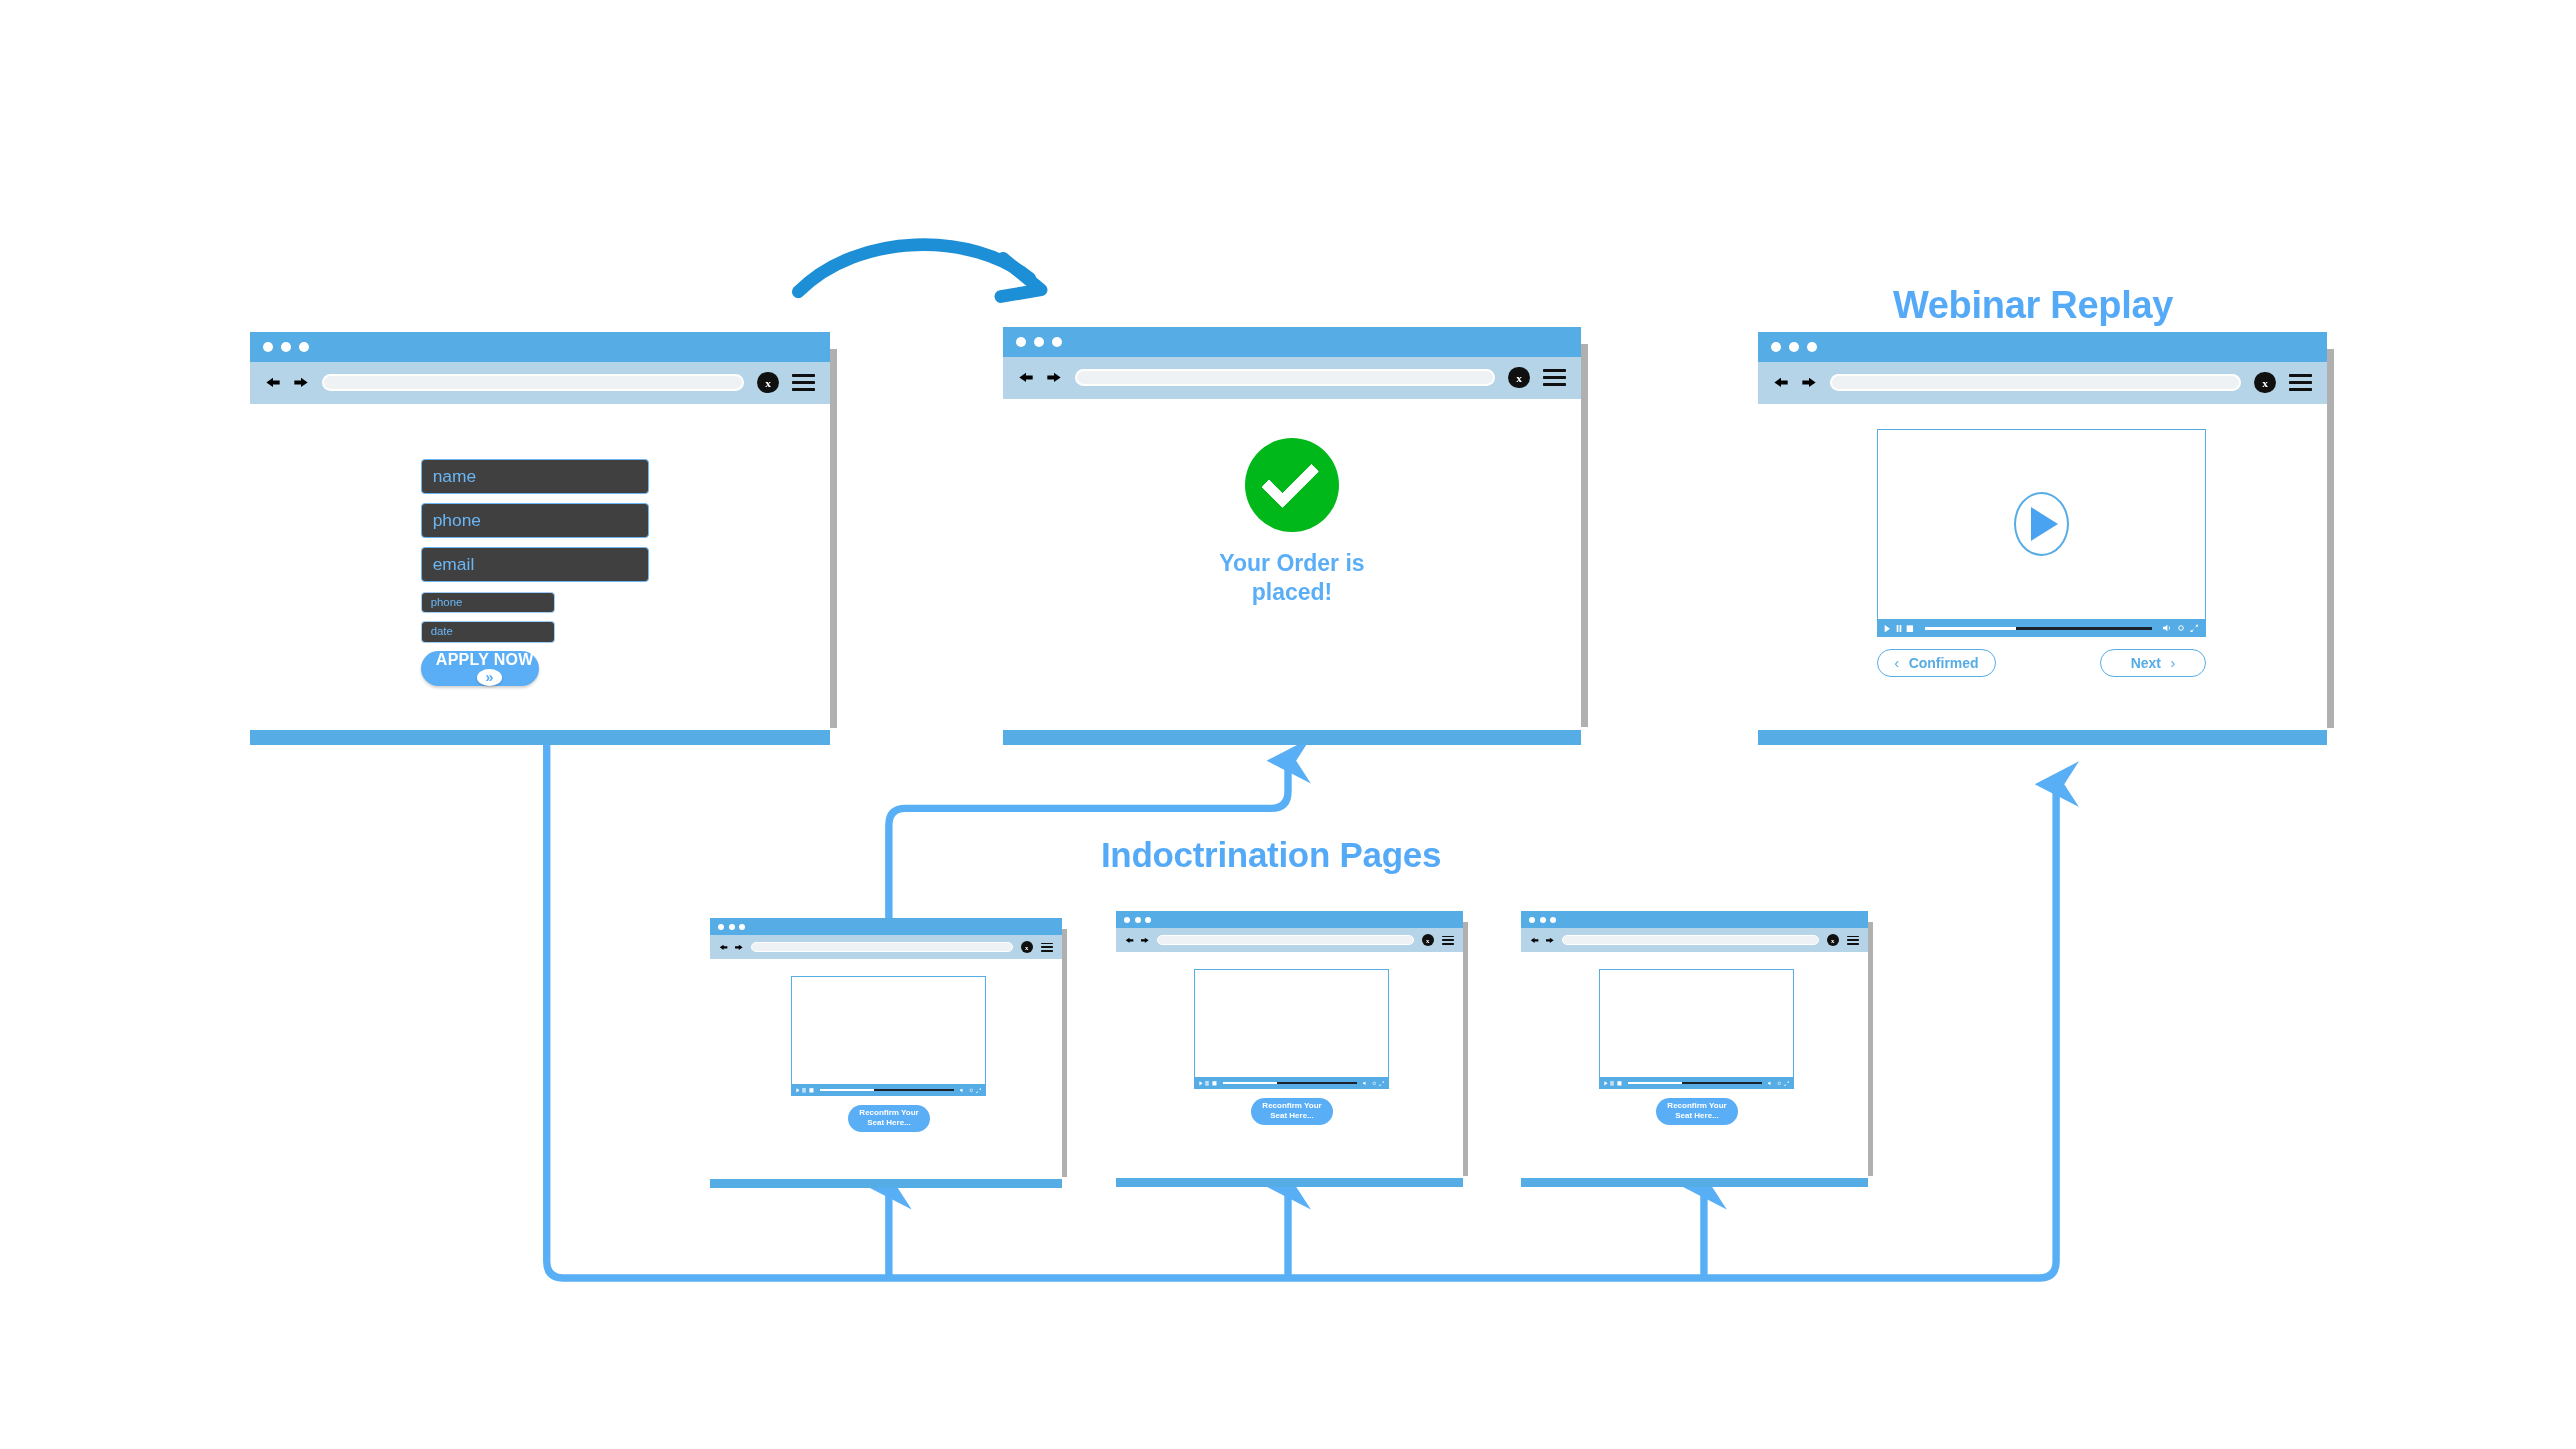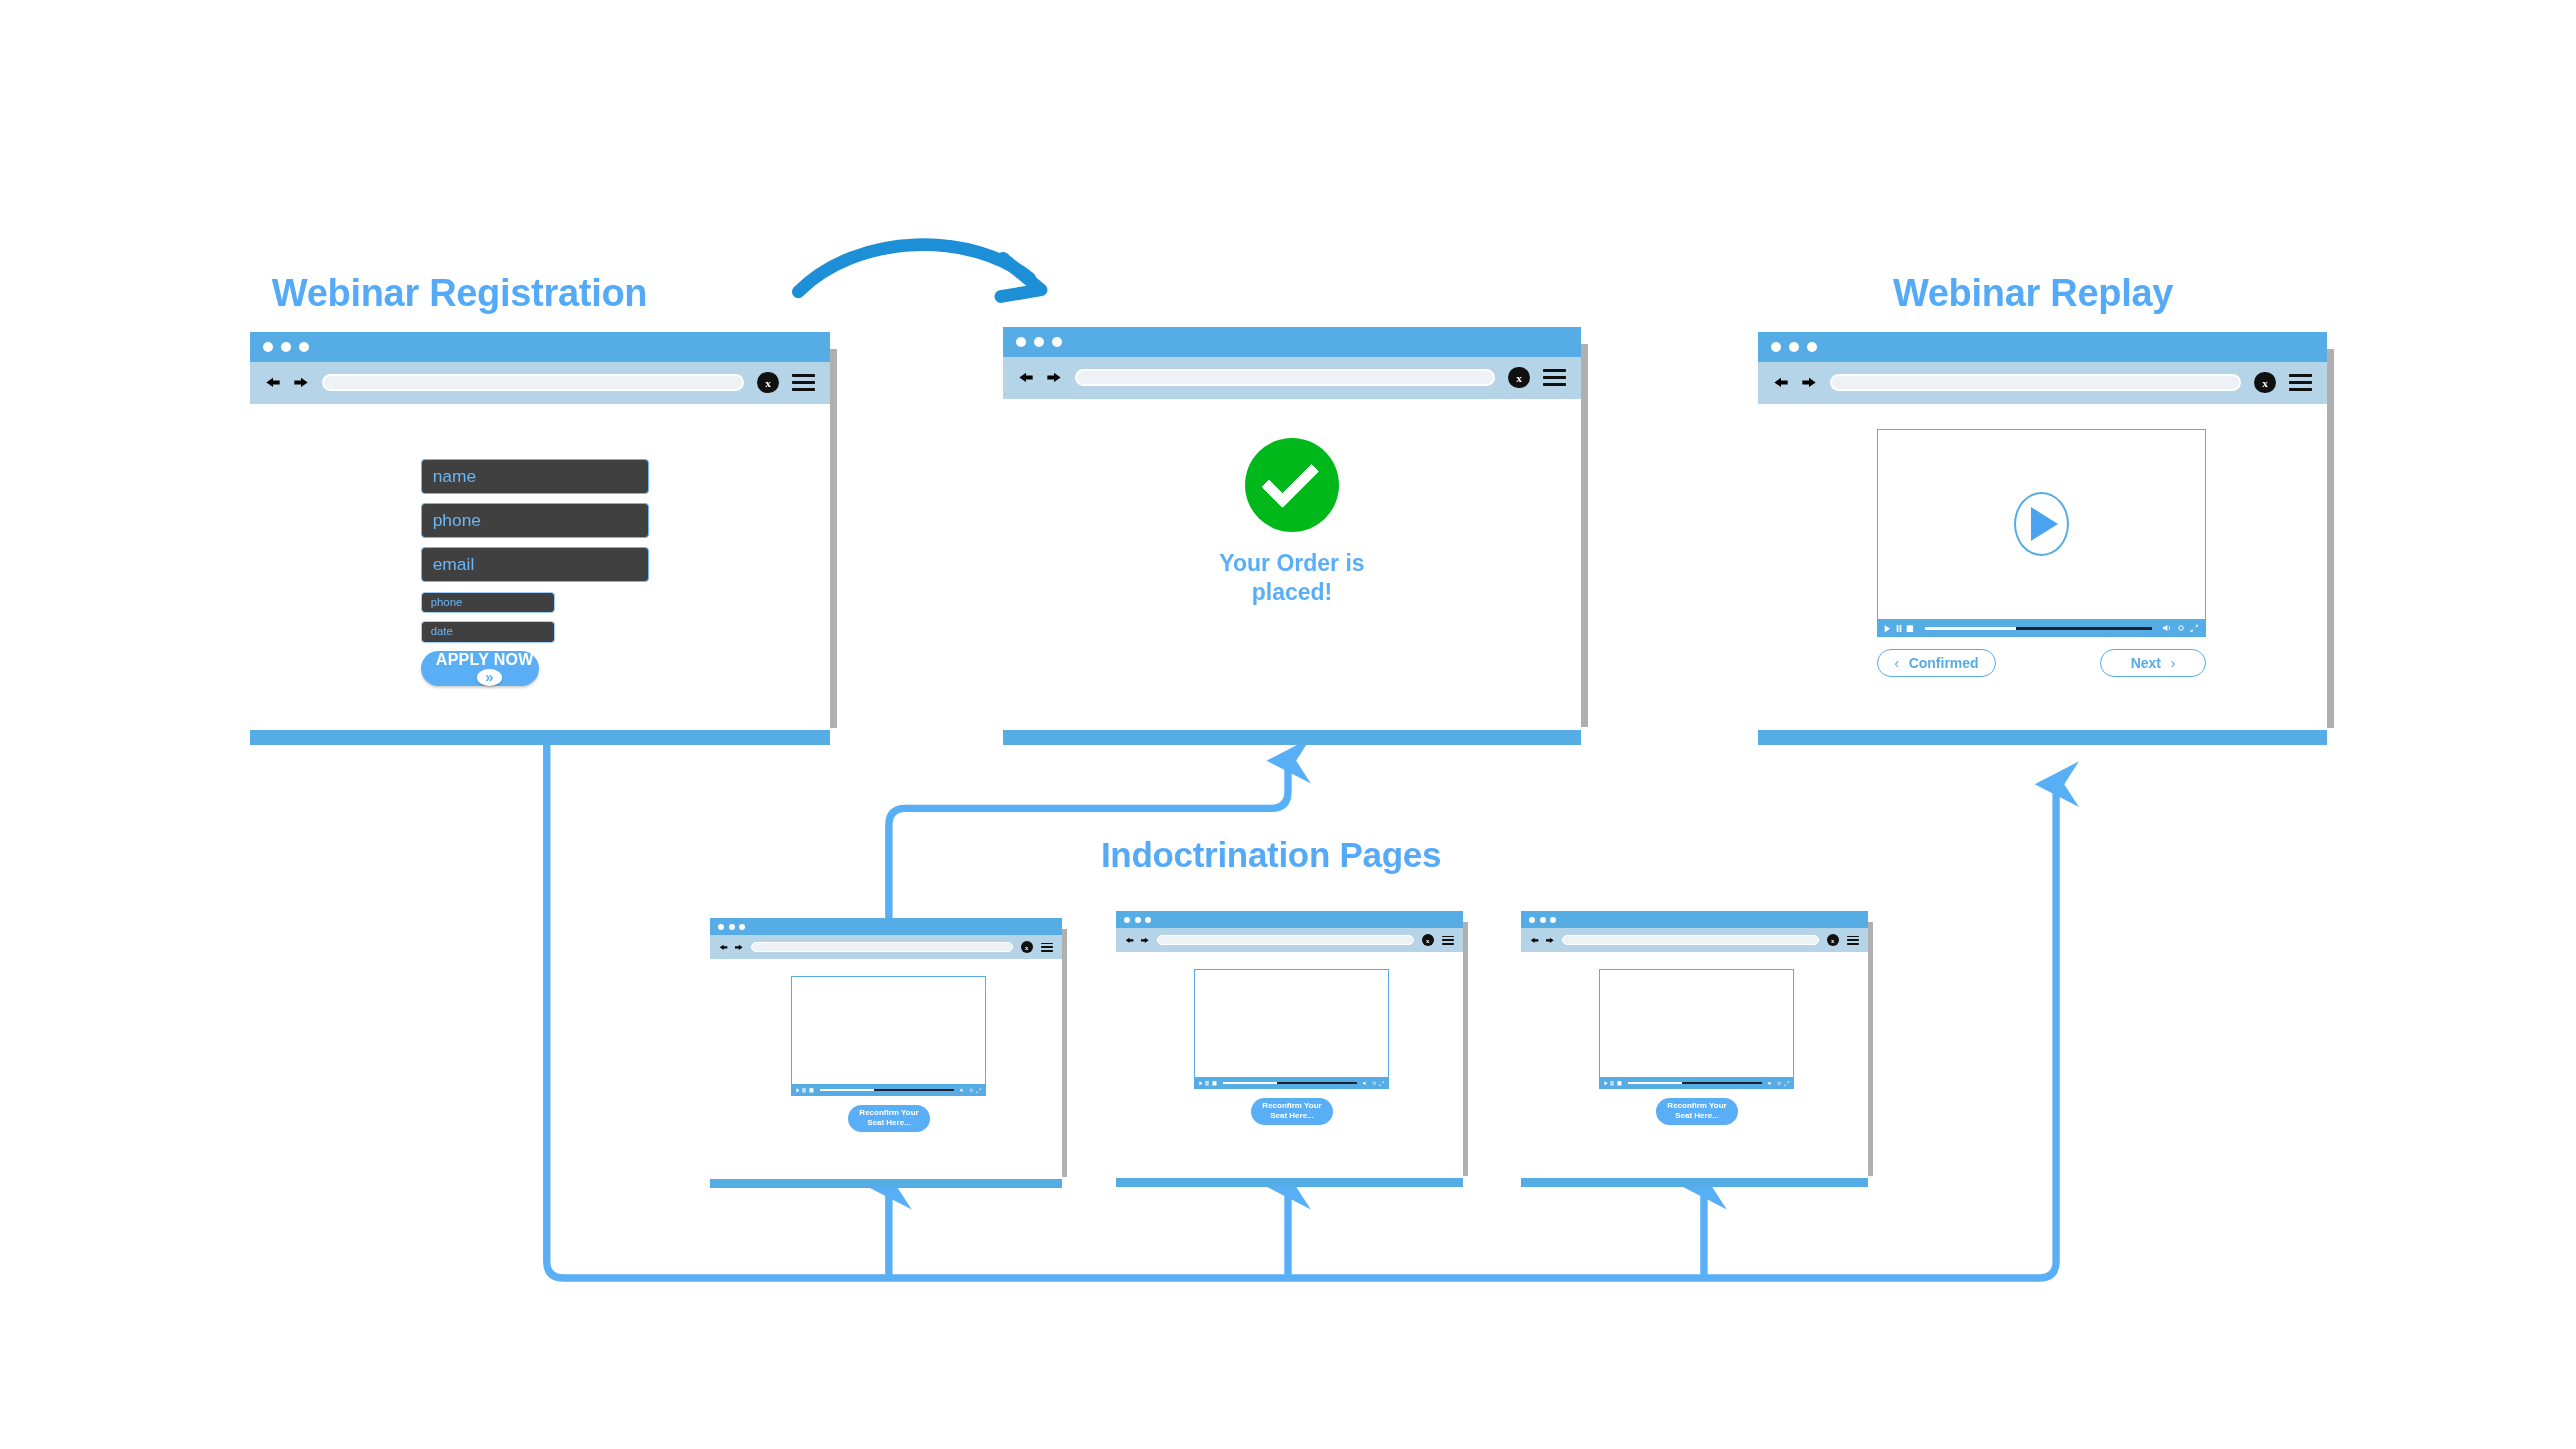--- a/index.html
+++ b/index.html
@@ -18,21 +18,21 @@
   .sect-title {
     position: absolute;
     color: #55aaf8;
     font-weight: 800;
     letter-spacing: -0.3px;
     white-space: nowrap;
     text-align: center;
   }
   .title-reg   { left: 255px;  top: 272px; width: 409px; font-size: 38px; }
   .title-conf  { left: 1026px; top: 252px; width: 443px; font-size: 38px; }
-  .title-rep   { left: 1731px; top: 272px; width: 604px; font-size: 38px; }
+  .title-rep   { left: 1731px; top: 284px; width: 604px; font-size: 38px; }
   .title-indoc { left: 932px; top: 835px; width: 678px; font-size: 35px; }
 
   
   .bwin { position: absolute; }
   .bwin .shadowbar {
     position: absolute; right: -6.7px; top: 17.4px; bottom: 17.4px;
     width: 6.7px; background: #b0b0b0;
   }
   .bwin .titlebar {
     position: relative; background: #56ace5; display: flex;
@@ -153,21 +153,20 @@
     <path d="M 1325,1905 L 1325,1770" fill="none" stroke="#59aff5" stroke-width="11" marker-end="url(#ahead)"></path>
 
     <path d="M 1920,1905 L 1920,1770" fill="none" stroke="#59aff5" stroke-width="11" marker-end="url(#ahead)"></path>
 
     <path d="M 2540,1905 L 2540,1770" fill="none" stroke="#59aff5" stroke-width="11" marker-end="url(#ahead)"></path>
 
     <path d="M 1190,435 C 1280,345 1450,345 1535,415" fill="none" stroke="#1c8fd6" stroke-width="19" stroke-linecap="round"></path>
     <path d="M 1495,385 L 1552,432 L 1492,442" fill="none" stroke="#1c8fd6" stroke-width="19" stroke-linecap="round" stroke-linejoin="round"></path>
   </svg>
 
-  <div class="sect-title title-reg">Webinar Registration</div>
   <div class="sect-title title-rep">Webinar Replay</div>
   <div class="sect-title title-indoc">Indoctrination Pages</div>
 
   <div class="bwin" style="left:250px; top:332px; width:580px; height:413px;">
     <div class="shadowbar"></div>
 
     <div class="titlebar" style="height:29.5px; padding-left:13.4px;">
       <span class="dot" style="width:10px;height:10px;"></span>
       <span class="dot" style="width:10px;height:10px;"></span>
       <span class="dot" style="width:10px;height:10px;"></span>

